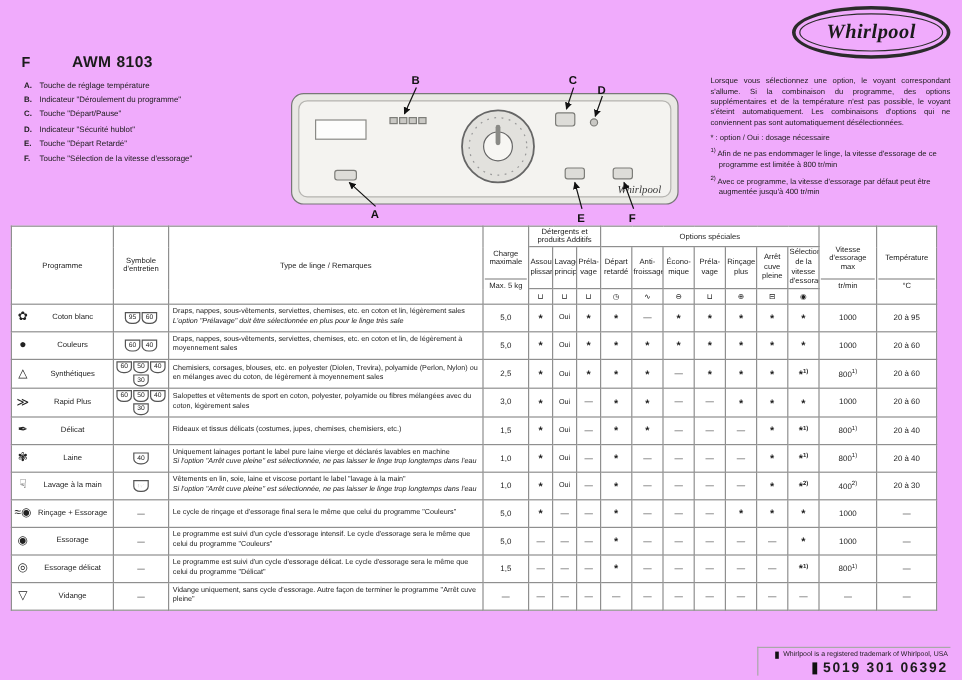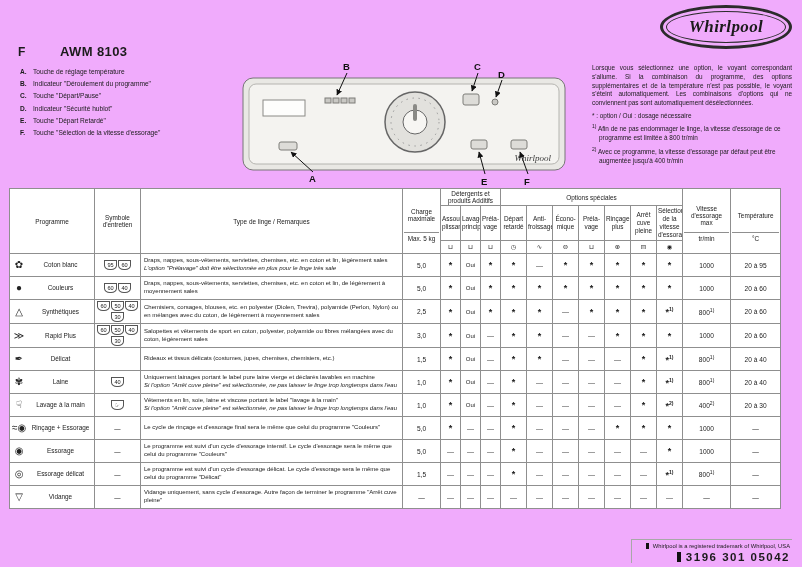--- a/index.html
+++ b/index.html
@@ -540,17 +540,17 @@
       </tbody>
   </table>
 
   <div class="footer">
     <div class="tm-row">
       <span class="bar"></span>
       <span>Whirlpool is a registered trademark of Whirlpool, USA</span>
     </div>
     <div class="code-row">
       <span class="bar tall"></span>
-      <span class="code">3196 301 05042</span>
+      <span class="code">5019 301 06392</span>
     </div>
   </div>
 
 </div>
 
 </body></html>

